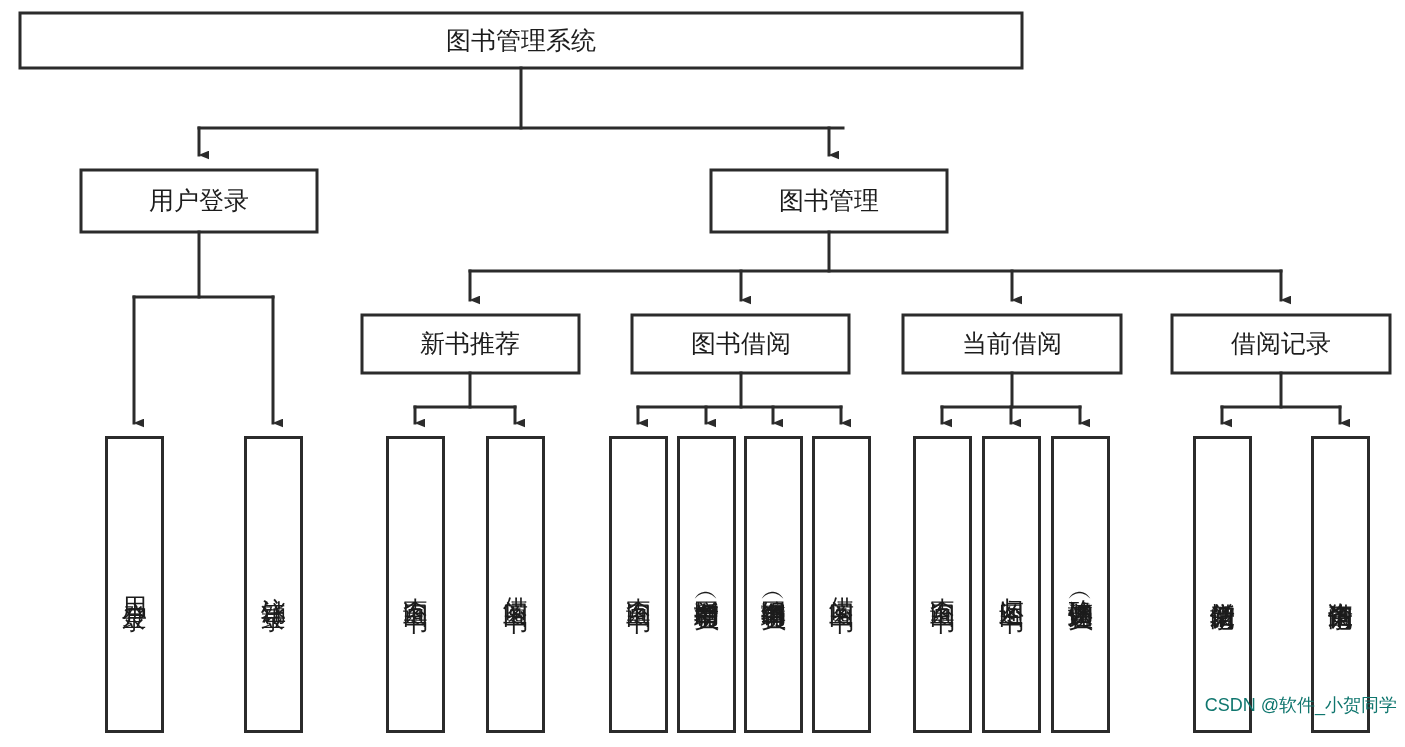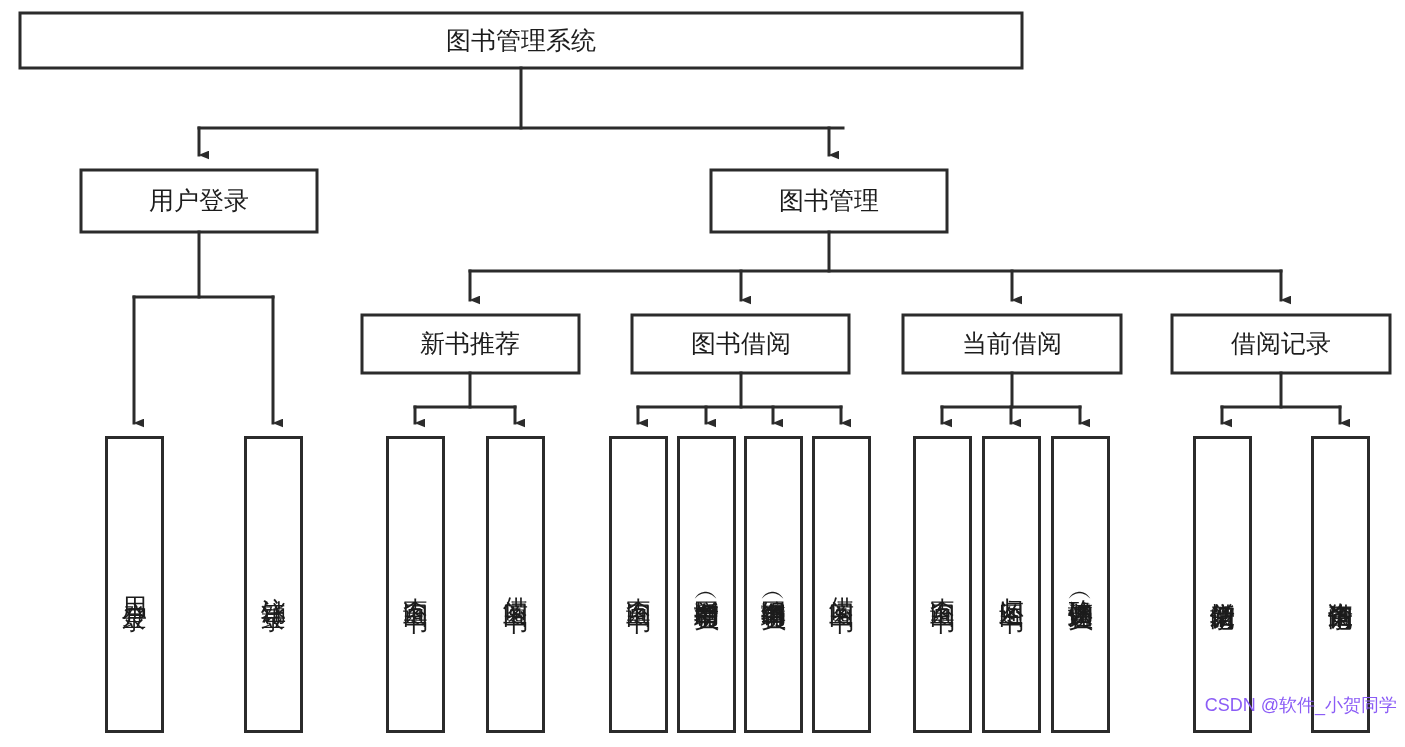--- a/index.html
+++ b/index.html
@@ -67,21 +67,21 @@
   }
   .leaf-text.tall {
     letter-spacing: 1px;
   }
   .watermark {
     position: absolute;
     right: 8px;
     bottom: 4px;
     font-family: "Liberation Sans", "DejaVu Sans", sans-serif;
     font-size: 18px;
-    color: #8b5cf6;
+    color: #0f766e;
     white-space: nowrap;
     pointer-events: none;
   }
 </style>
 </head>
 <body>
 
 <div id="diagram-root">
 
   <svg class="diagram-canvas" viewBox="0 0 1405 747">

